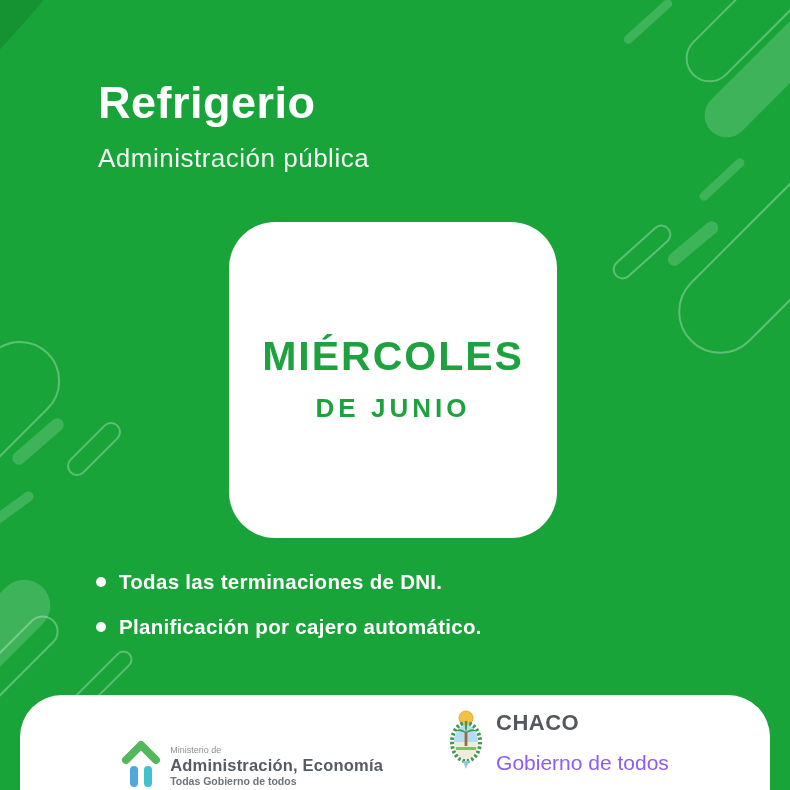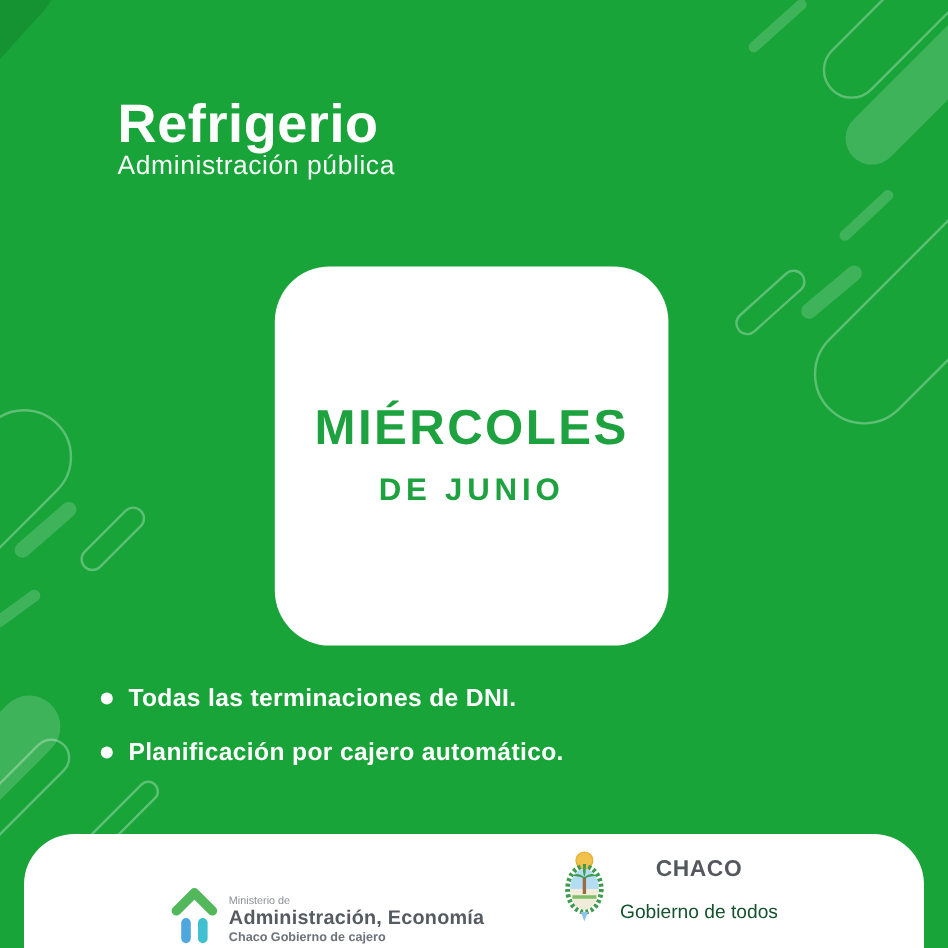--- a/index.html
+++ b/index.html
@@ -9,51 +9,51 @@
     font-family:"Liberation Sans","DejaVu Sans",sans-serif;
   }
   
   .pill{position:absolute;border-radius:999px;transform:rotate(-45deg);}
   .pill.solid{background:rgba(255,255,255,0.17);}
   .pill.outline{border:2.5px solid rgba(255,255,255,0.30);background:transparent;}
   .pill.dark{background:rgba(0,0,0,0.10);}
   
   .header{position:absolute;left:98px;top:80px;z-index:3;color:#ffffff;}
   .title{font-size:45px;font-weight:800;letter-spacing:0.5px;line-height:1;}
-  .subtitle{font-size:22px;font-weight:400;color:rgba(255,255,255,0.95);letter-spacing:0.5px;}
+  .subtitle{margin-top:18px;font-size:26px;font-weight:400;color:rgba(255,255,255,0.95);letter-spacing:0.5px;}
   
   .card{
     position:absolute;left:229px;top:222px;width:328px;height:316px;z-index:3;
     background:#ffffff;border-radius:46px;
     display:flex;flex-direction:column;align-items:center;justify-content:center;
     color:#1ea23f;text-align:center;
   }
   .weekday{font-size:41px;font-weight:800;letter-spacing:2px;line-height:1;}
   .daynum{font-size:126px;font-weight:800;line-height:0.95;margin-top:6px;letter-spacing:2px;}
   .month{font-size:26px;font-weight:600;letter-spacing:4px;margin-top:16px;}
   
-  .bullets{position:absolute;left:84px;top:570px;z-index:3;}
+  .bullets{position:absolute;left:96px;top:570px;z-index:3;}
   .bullet-row{display:flex;align-items:center;margin-bottom:21px;}
   .bullet-dot{width:10px;height:10px;border-radius:50%;background:#ffffff;margin-right:13px;flex:0 0 auto;}
   .bullet-text{color:#ffffff;font-size:20.5px;font-weight:700;letter-spacing:0.3px;}
   
   .footer{
     position:absolute;left:20px;right:20px;bottom:0;height:95px;z-index:5;
     background:#ffffff;border-radius:42px 42px 0 0;
     display:flex;align-items:center;justify-content:center;gap:64px;
   }
   .ministry{display:flex;align-items:center;gap:9px;margin-top:48px;}
   .ministry-text{line-height:1.04;}
   .min-over{font-size:9px;color:#8b9097;font-weight:400;margin-bottom:1px;}
   .min-line{font-size:16.5px;font-weight:700;color:#565a61;letter-spacing:0.2px;}
   .min-under{font-size:10.5px;font-weight:600;color:#6e737a;margin-top:2px;}
   .province{display:flex;align-items:center;gap:11px;}
   .prov-text{line-height:1.05;}
-  .prov-name{font-size:19px;font-weight:800;color:#54585e;letter-spacing:0.5px;text-align:center;}
-  .prov-tag{font-size:16px;font-weight:400;color:#14532d;margin-top:18px;}
+  .prov-name{font-size:22px;font-weight:800;color:#54585e;letter-spacing:0.5px;}
+  .prov-tag{font-size:21px;font-weight:400;color:#8b5cf6;margin-top:18px;}
 </style>
 </head>
 <body>
 
 <div class="canvas">
 
   <div>
     <div class="pill dark" style="left:-125px;top:-32px;width:190px;height:92px;transform:rotate(-48deg);"></div>
 
     <div class="pill solid" style="left:617px;top:17px;width:62px;height:9px;transform:rotate(-42deg);"></div>
@@ -101,21 +101,21 @@
       <span>
         <svg width="40" height="52" viewBox="0 0 40 52">
           <polyline points="5,21 20,6 35,21" fill="none" stroke="#53b85c" stroke-width="8" stroke-linecap="round" stroke-linejoin="round"></polyline>
           <rect x="9" y="27" width="8" height="21" rx="4" fill="#4fa8dc"></rect>
           <rect x="23" y="27" width="8" height="21" rx="4" fill="#41c0cf"></rect>
         </svg>
       </span>
       <div class="ministry-text">
         <div class="min-over">Ministerio de</div>
         <div class="min-line">Administración, Economía</div>
-        <div class="min-under">Chaco Gobierno de cajero</div>
+        <div class="min-under">Todas Gobierno de todos</div>
       </div>
     </div>
 
     <div class="province">
       <span>
         <svg width="38" height="62" viewBox="0 0 38 62">
           <circle cx="19" cy="8" r="7" fill="#f0c24b"></circle>
           <circle cx="19" cy="8" r="7" fill="none" stroke="#e8ab2f" stroke-width="1"></circle>
           <ellipse cx="19" cy="32" rx="14" ry="19" fill="none" stroke="#3e9b4f" stroke-width="4" stroke-dasharray="2.5 2"></ellipse>
           <path d="M7 32 a12 17 0 0 1 24 0 Z" fill="#b5ddf2"></path>

